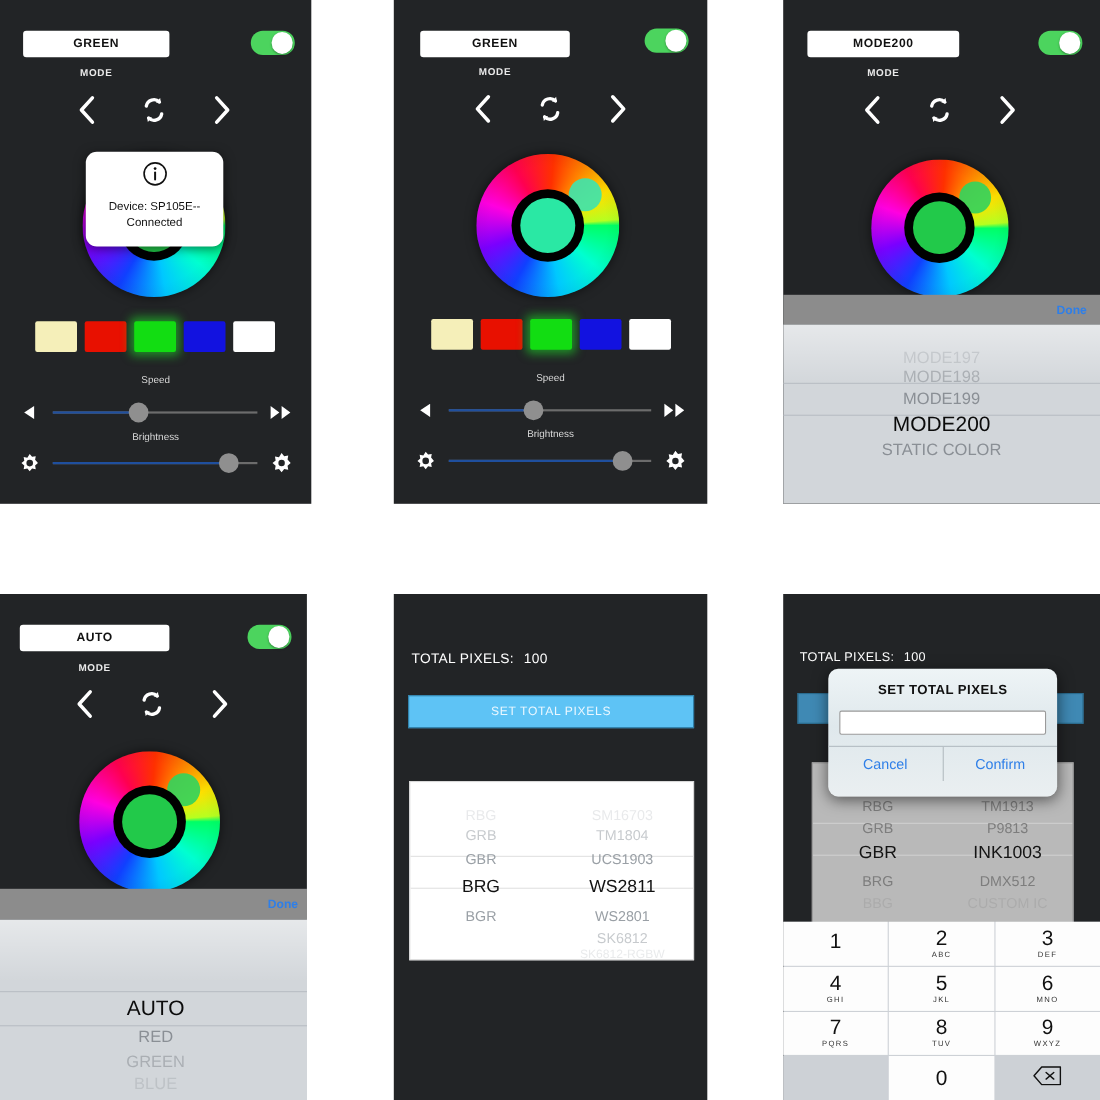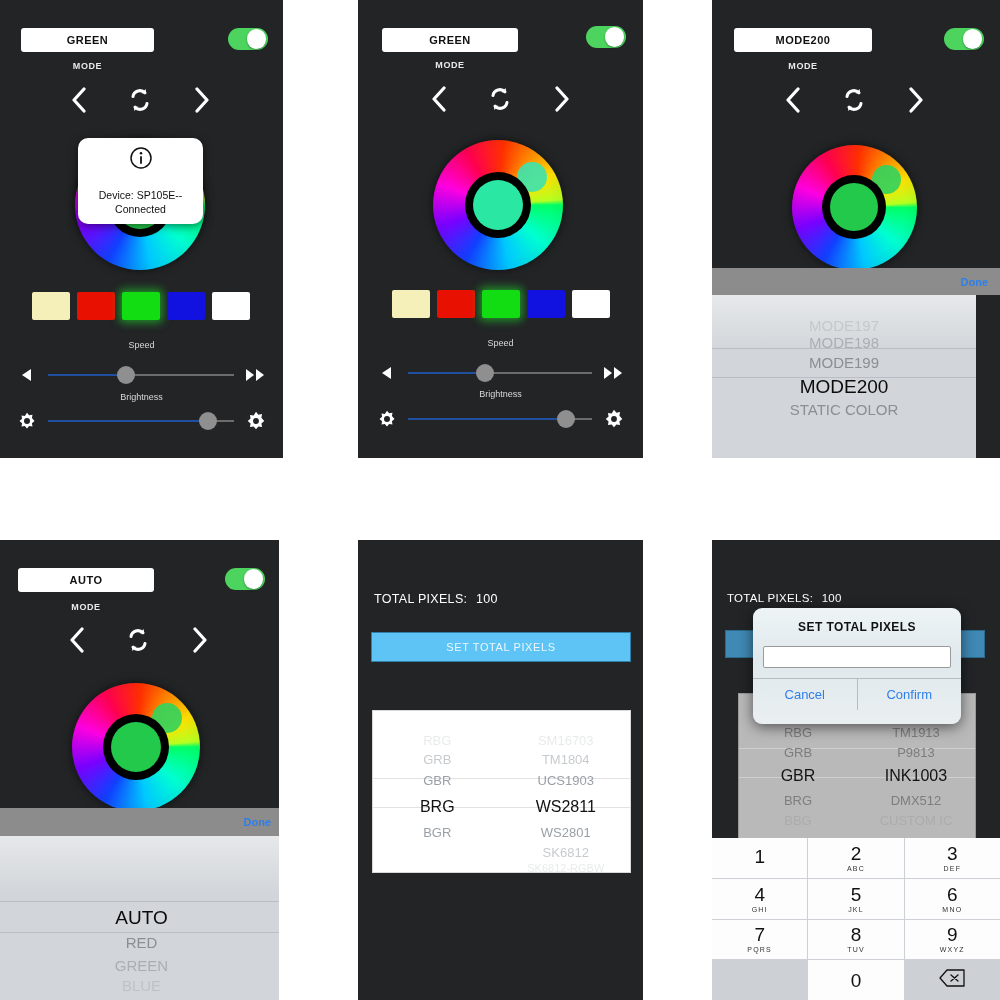--- a/index.html
+++ b/index.html
@@ -99,21 +99,20 @@
   .sideicon { color: #fff; display: flex; align-items: center; justify-content: center; }
 
   
   .infopop {
     position: absolute;
     background: #fff;
     border-radius: 10px;
     box-shadow: 0 2px 10px rgba(0,0,0,.5);
     display: flex; flex-direction: column; align-items: center;
     padding-top: 8px;
-    justify-content: space-between;
   }
   .infopop .ico { margin-bottom: 6px; }
   .infopop .txt { color: #111; font-size: 10.5px; text-align: center; line-height: 1.35; padding: 0 6px 8px; }
 
   
   .picker-bar {
     position: absolute;
     background: #8c8c8c;
     display: flex; align-items: center; justify-content: flex-end;
   }
@@ -417,21 +416,21 @@
       <div class="wheel"></div>
       <div class="wheel-knob" style="left:80px;top:20px;width:29px;height:29px;background:#35d35b;"></div>
       <div class="wheel-ring" style="left:30px;top:30px;width:64px;height:64px;"></div>
       <div class="wheel-center" style="left:38px;top:38px;width:48px;height:48px;background:#22c94a;"></div>
     </div>
 
     <div class="picker-bar" style="left:0;top:268px;width:288px;height:27px;">
       <span class="picker-done">Done</span>
     </div>
 
-    <div class="picker-list" style="left:0;top:295px;width:264px;height:163px;">
+    <div class="picker-list" style="left:0;top:295px;width:288px;height:163px;">
       <div class="glass"></div>
       <div class="sel-band" style="top:53px;height:30px;"></div>
       <div class="pick-item f2" style="position:absolute;left:0;right:0;top:23px;">MODE197</div>
       <div class="pick-item f1" style="position:absolute;left:0;right:0;top:40px;">MODE198</div>
       <div class="pick-item" style="position:absolute;left:0;right:0;top:60px;">MODE199</div>
       <div class="pick-item sel" style="position:absolute;left:0;right:0;top:82px;">MODE200</div>
       <div class="pick-item" style="position:absolute;left:0;right:0;top:107px;">STATIC COLOR</div>
     </div>
   </div>
 

